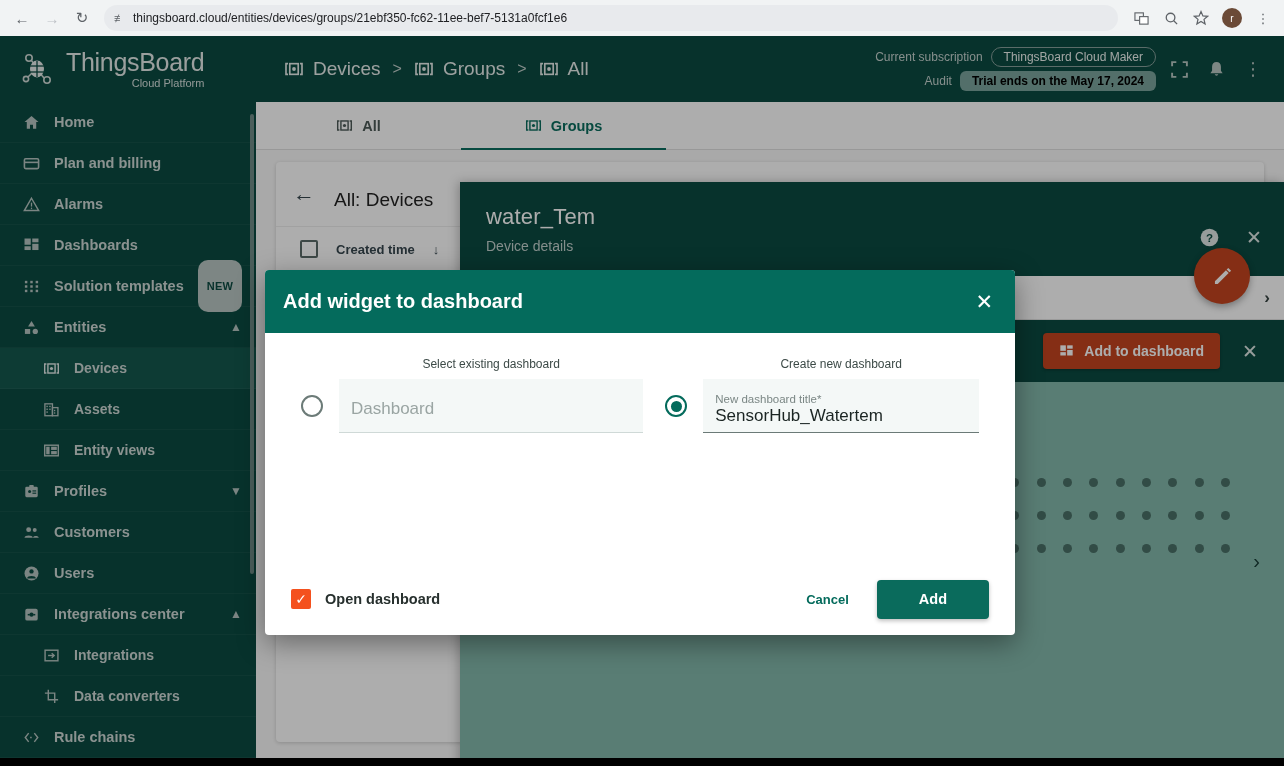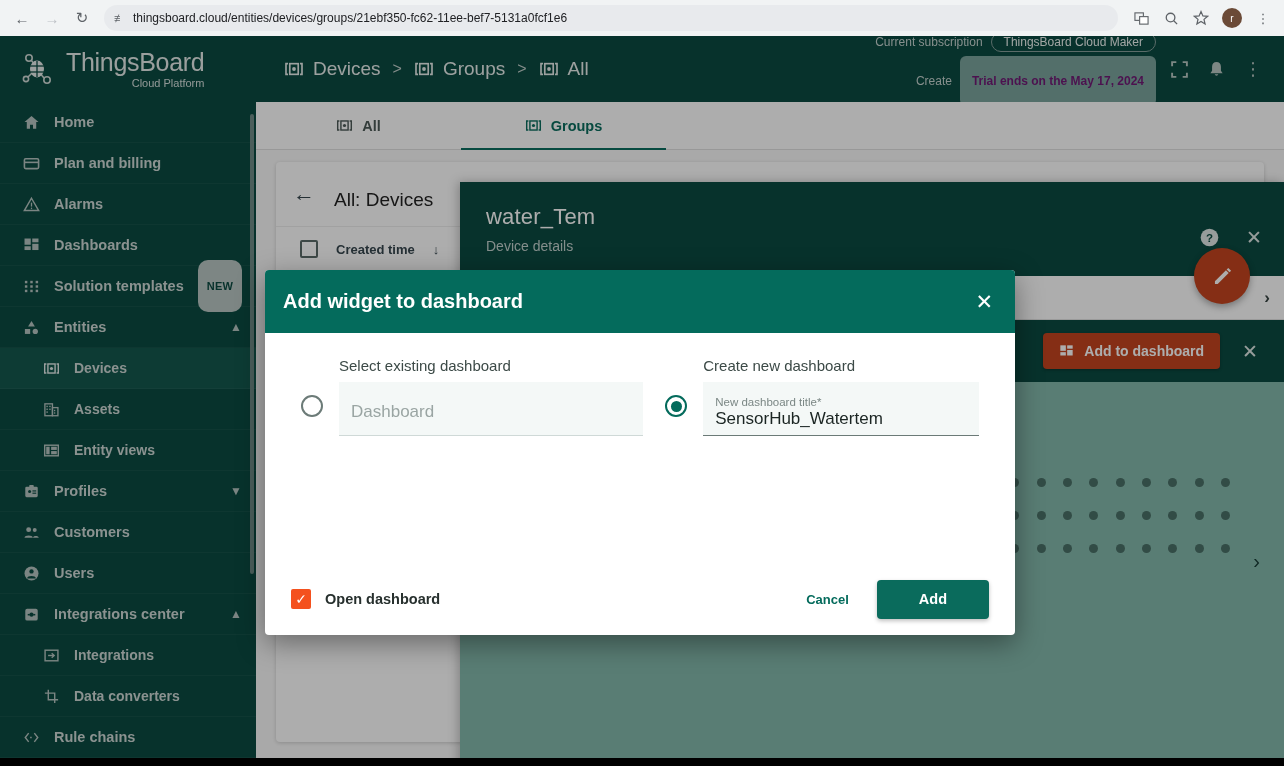--- a/index.html
+++ b/index.html
@@ -105,21 +105,21 @@
     align-items: flex-end; padding-right: 14px; font-size: 12px;
   }
   .sub-row { display: flex; align-items: center; gap: 8px; }
   .sub-label { color: #c6d3d0; }
   .pill-outline {
     border: 1px solid #86a09b; border-radius: 11px;
     padding: 2px 12px; color: #edf3f1; font-size: 12px;
   }
   .pill-filled {
     background: #7ba49c; border-radius: 6px;
-    padding: 18px 12px; color: #701a75; font-size: 12px; font-weight: 700;
+    padding: 3px 12px; color: #000000; font-size: 12px; font-weight: 700;
   }
   .topbar-icons { display: flex; align-items: center; gap: 18px; padding-right: 22px; }
   .topbar-icons .tico { color: #b8c7c3; font-size: 18px; display: flex; }
 
   
   .content {
     position: absolute; left: 256px; top: 66px; width: 1028px; height: 656px;
     background: #fafafa;
   }
   .ent-tabs {
@@ -247,21 +247,21 @@
   .radio {
     width: 22px; height: 22px; border-radius: 50%;
     border: 2px solid #6c7b78; margin-top: 38px; flex: 0 0 auto;
     display: flex; align-items: center; justify-content: center;
   }
   .radio.checked { border-color: #046b5c; }
   .radio.checked::after {
     content: ""; width: 11px; height: 11px; border-radius: 50%; background: #046b5c;
   }
   .field-col { flex: 1 1 auto; }
-  .field-caption { font-size: 15px; color: #3c4a47; margin-bottom: 8px; }
+  .field-caption { font-size: 12px; color: #3c4a47; margin-bottom: 8px; text-align: center; }
   .field-box {
     background: #f4f8f7; border-bottom: 1px solid #cfd9d7;
     height: 54px; padding: 7px 12px 0 12px; display: flex; flex-direction: column;
     justify-content: center;
   }
   .field-box.filled { border-bottom: 1px solid #6b7a77; }
   .field-mini-label { font-size: 11.5px; color: #7b8785; margin-bottom: 1px; }
   .field-placeholder { font-size: 17px; color: #9aa5a3; }
   .field-value { font-size: 17px; color: #1b2523; }
 
@@ -595,21 +595,21 @@
         <span>All</span>
       </div>
     </div>
 
     <div class="subscription">
       <div class="sub-row">
         <span class="sub-label">Current subscription</span>
         <span class="pill-outline">ThingsBoard Cloud Maker</span>
       </div>
       <div class="sub-row">
-        <span class="sub-label">Create</span>
+        <span class="sub-label">Audit</span>
         <span class="pill-filled">Trial ends on the May 17, 2024</span>
       </div>
     </div>
 
     <div class="topbar-icons">
       <span class="tico">
         <svg width="19" height="19" viewBox="0 0 18 18">
             <g fill="none" stroke="#b8c7c3" stroke-width="1.8">
               <polyline points="2,6 2,2 6,2"></polyline>
               <polyline points="12,2 16,2 16,6"></polyline>

